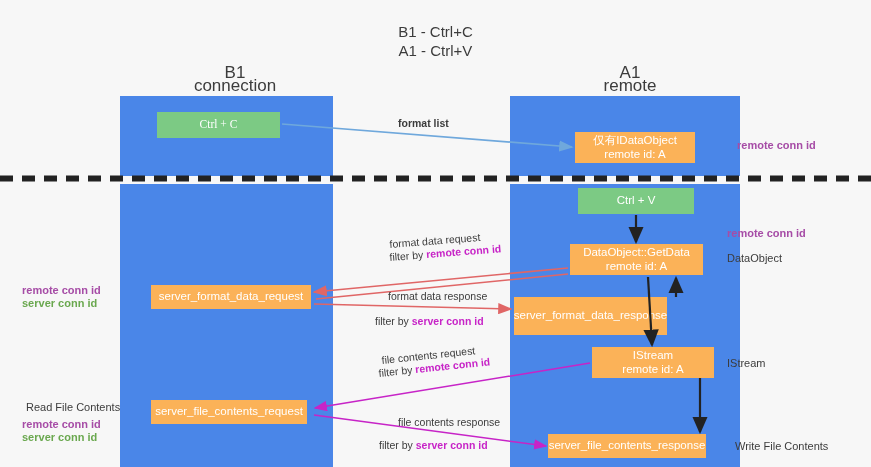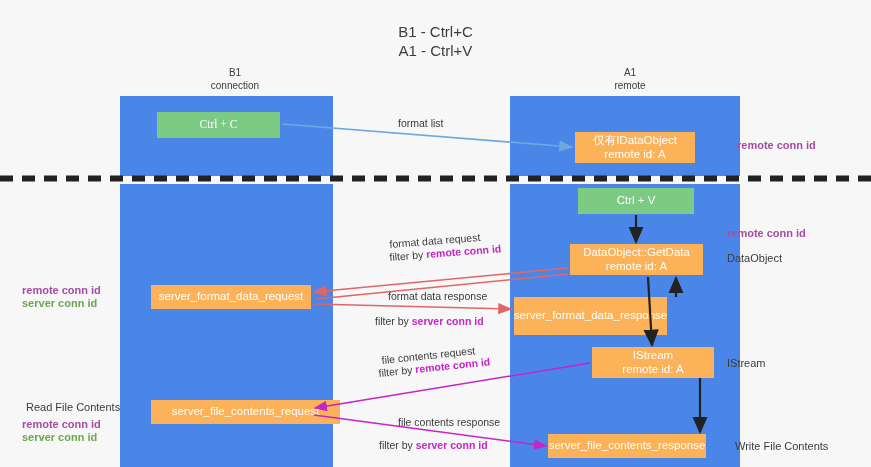--- a/index.html
+++ b/index.html
@@ -15,21 +15,21 @@
   .abs{position:absolute;}
 
   
   .title{
     left:0;top:6px;width:871px;text-align:center;
     font-size:15px;line-height:19px;color:#3c3c3c;
   }
 
   
   .lane-head{
-    font-size:10px;line-height:13px;text-align:center;color:#3c3c3c;
+    font-size:17px;line-height:13px;text-align:center;color:#3c3c3c;
   }
 
   
   .lane{background:#4a86e8;}
 
   
   .node{
     box-sizing:border-box;
     display:flex;flex-direction:column;
     align-items:center;justify-content:center;
@@ -108,21 +108,21 @@
 
   <div class="abs node orange" style="left:514px;top:281px;width:153px;height:38px;">
     <div>server_format_data_response</div>
   </div>
 
   <div class="abs node orange" style="left:592px;top:331px;width:122px;height:31px;">
     <div>IStream</div>
     <div class="l2">remote id: A</div>
   </div>
 
-  <div class="abs node orange" style="left:151px;top:384px;width:189px;height:24px;">
+  <div class="abs node orange" style="left:151px;top:384px;width:156px;height:24px;">
     <div>server_file_contents_request</div>
   </div>
 
   <div class="abs node orange" style="left:548px;top:418px;width:158px;height:24px;text-align:right;">
     <div>server_file_contents_response</div>
   </div>
 
   <svg class="ov">
     <defs>
       <marker id="ahBlue" markerWidth="9" markerHeight="7" refX="8" refY="3.5" orient="auto">
@@ -152,21 +152,21 @@
 
     <line x1="676" y1="281" x2="676" y2="262" stroke="#222222" stroke-width="2.2" marker-end="url(#ahBlack)"></line>
 
     <line x1="590" y1="347" x2="315" y2="392" stroke="#c724c7" stroke-width="1.5" marker-end="url(#ahMag)"></line>
 
     <line x1="314" y1="399" x2="546" y2="430" stroke="#c724c7" stroke-width="1.5" marker-end="url(#ahMag)"></line>
 
     <line x1="700" y1="362" x2="700" y2="416" stroke="#222222" stroke-width="2.2" marker-end="url(#ahBlack)"></line>
   </svg>
 
-  <div class="abs elabel" style="left:398px;top:101px;">format list</div>
+  <div class="abs elabel" style="left:398px;top:101px;font-weight:bold;">format list</div>
 
   <div class="abs elabel rot" style="left:389px;top:222px;transform:rotate(-4.5deg);">
     <span>format data request</span>
   </div>
   <div class="abs elabel rot" style="left:389px;top:235px;transform:rotate(-4.5deg);">
     <span>filter by </span><span class="p">remote conn id</span>
   </div>
 
   <div class="abs elabel" style="left:388px;top:274px;">format data response</div>
   <div class="abs elabel" style="left:375px;top:299px;">

